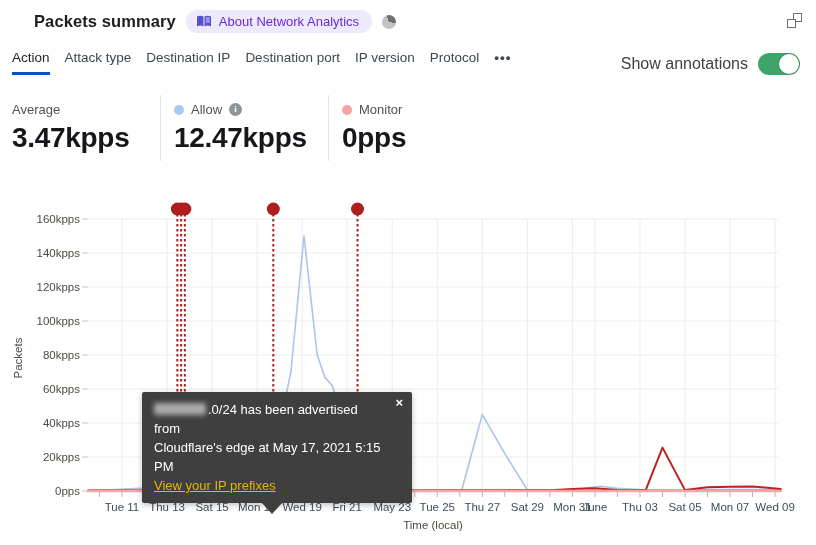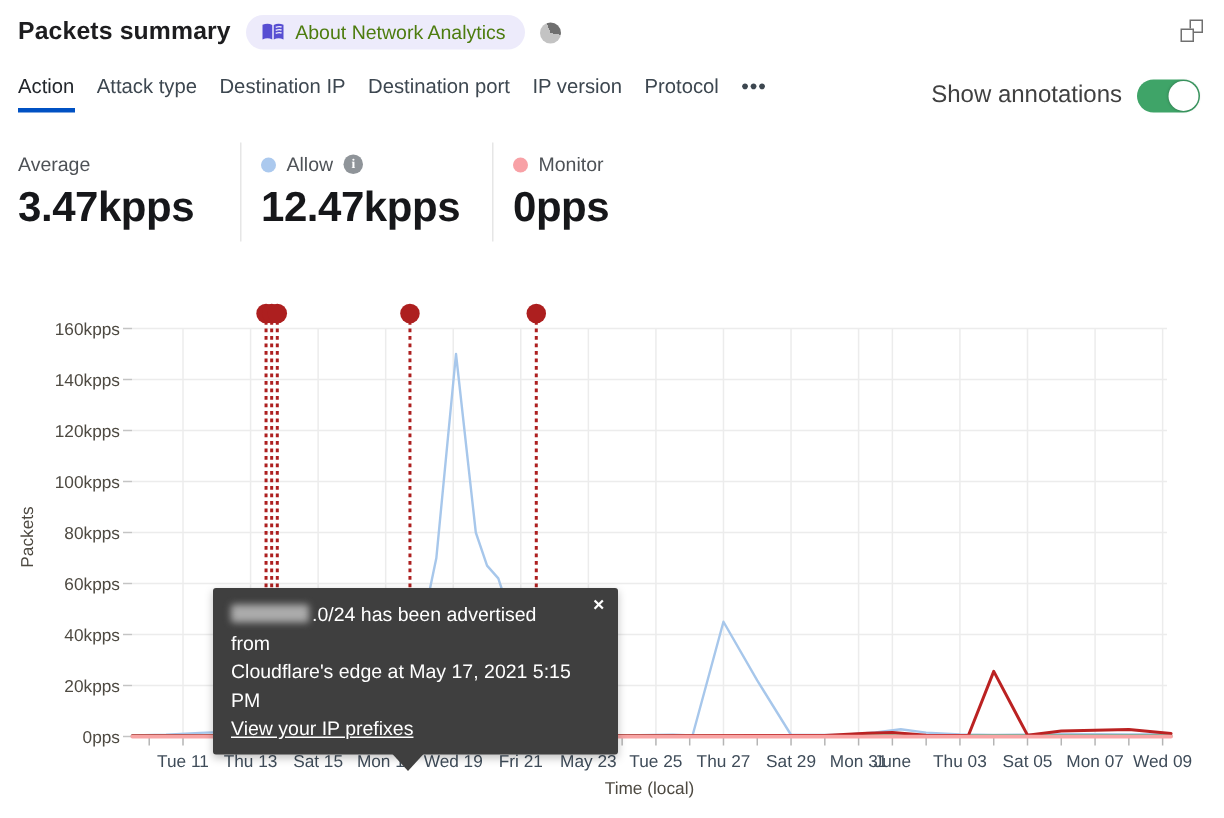--- a/index.html
+++ b/index.html
@@ -3,25 +3,25 @@
 <meta charset="utf-8">
 <style>
   * { margin:0; padding:0; box-sizing:border-box; }
   html,body { width:816px; height:545px; background:#fff; overflow:hidden;
               font-family:"Liberation Sans", sans-serif; color:#2b2b2b; }
   .app { position:relative; width:816px; height:545px; }
 
   
   .header { position:absolute; top:10px; left:12px; right:14px; display:flex;
             justify-content:space-between; align-items:flex-start; }
-  .header-left { display:flex; align-items:center; gap:10px; }
+  .header-left { display:flex; align-items:center; gap:10px;margin-left:22px; }
   .page-title { font-size:16.5px; font-weight:700; color:#1d1d1f; letter-spacing:.1px; }
   .badge { display:flex; align-items:center; gap:7px; background:#edebfb; border-radius:13px;
            padding:4px 13px 4px 10px; cursor:pointer; }
-  .badge-label { font-size:13px; color:#4d7c0f; }
+  .badge-label { font-size:13px; color:#6d28d9; }
   .book-icon svg { display:block; }
   .pie-icon { width:14px; height:14px; border-radius:50%;
               background:conic-gradient(from -20deg, #6f6f6f 0 120deg, #c3c3c3 120deg 360deg);
               cursor:pointer; }
   .popout-icon { position:relative; width:15px; height:15px; margin-top:3px; cursor:pointer; }
   .popout-icon .sq-back { position:absolute; top:0; right:0; width:9px; height:9px;
                           border:1.5px solid #707070; }
   .popout-icon .sq-front { position:absolute; bottom:0; left:0; width:9px; height:9px;
                            border:1.5px solid #707070; background:#fff; }
 
@@ -60,21 +60,21 @@
   .axis-title { font-size:11.5px; fill:#4e4a42; }
 
   
   .tooltip { position:absolute; left:142px; top:197px; width:270px; background:#3f3f3f;
              color:#fff; border-radius:2px; padding:8px 26px 8px 12px; font-size:13px;
              line-height:19px; box-shadow:0 2px 6px rgba(0,0,0,.25); }
   .tt-close { position:absolute; top:4px; right:9px; font-size:13px; font-weight:700;
               color:#fff; cursor:pointer; line-height:14px; }
   .redacted { display:inline-block; width:52px; height:12px; background:#ababab;
               border-radius:2px; filter:blur(2.5px); vertical-align:-1px; margin-right:2px; }
-  .tt-link { color:#ffffff; text-decoration:underline; cursor:pointer; }
+  .tt-link { color:#eab308; text-decoration:underline; cursor:pointer; }
   .tt-caret { position:absolute; left:119px; bottom:-11px; width:0; height:0;
               border-left:11px solid transparent; border-right:11px solid transparent;
               border-top:12px solid #3f3f3f; }
 </style>
 </head>
 <body>
 
 <div class="app">
 
   <div class="header">

